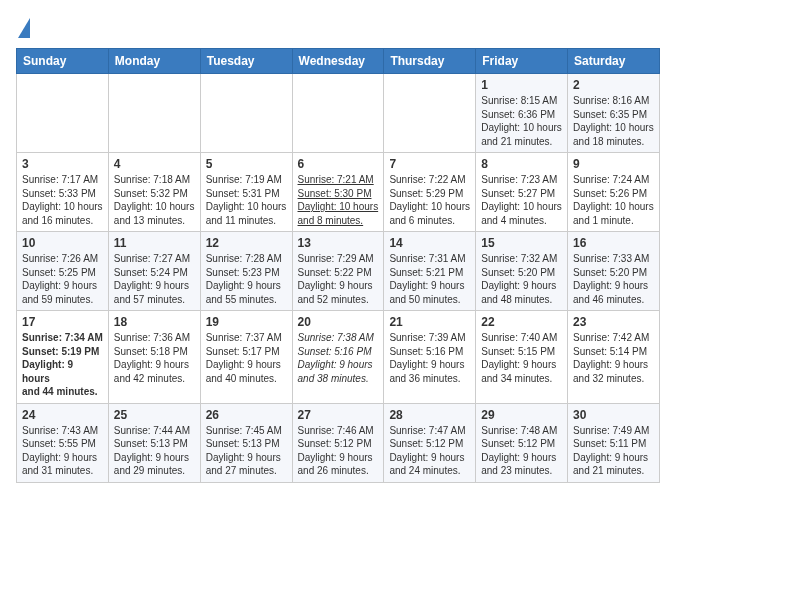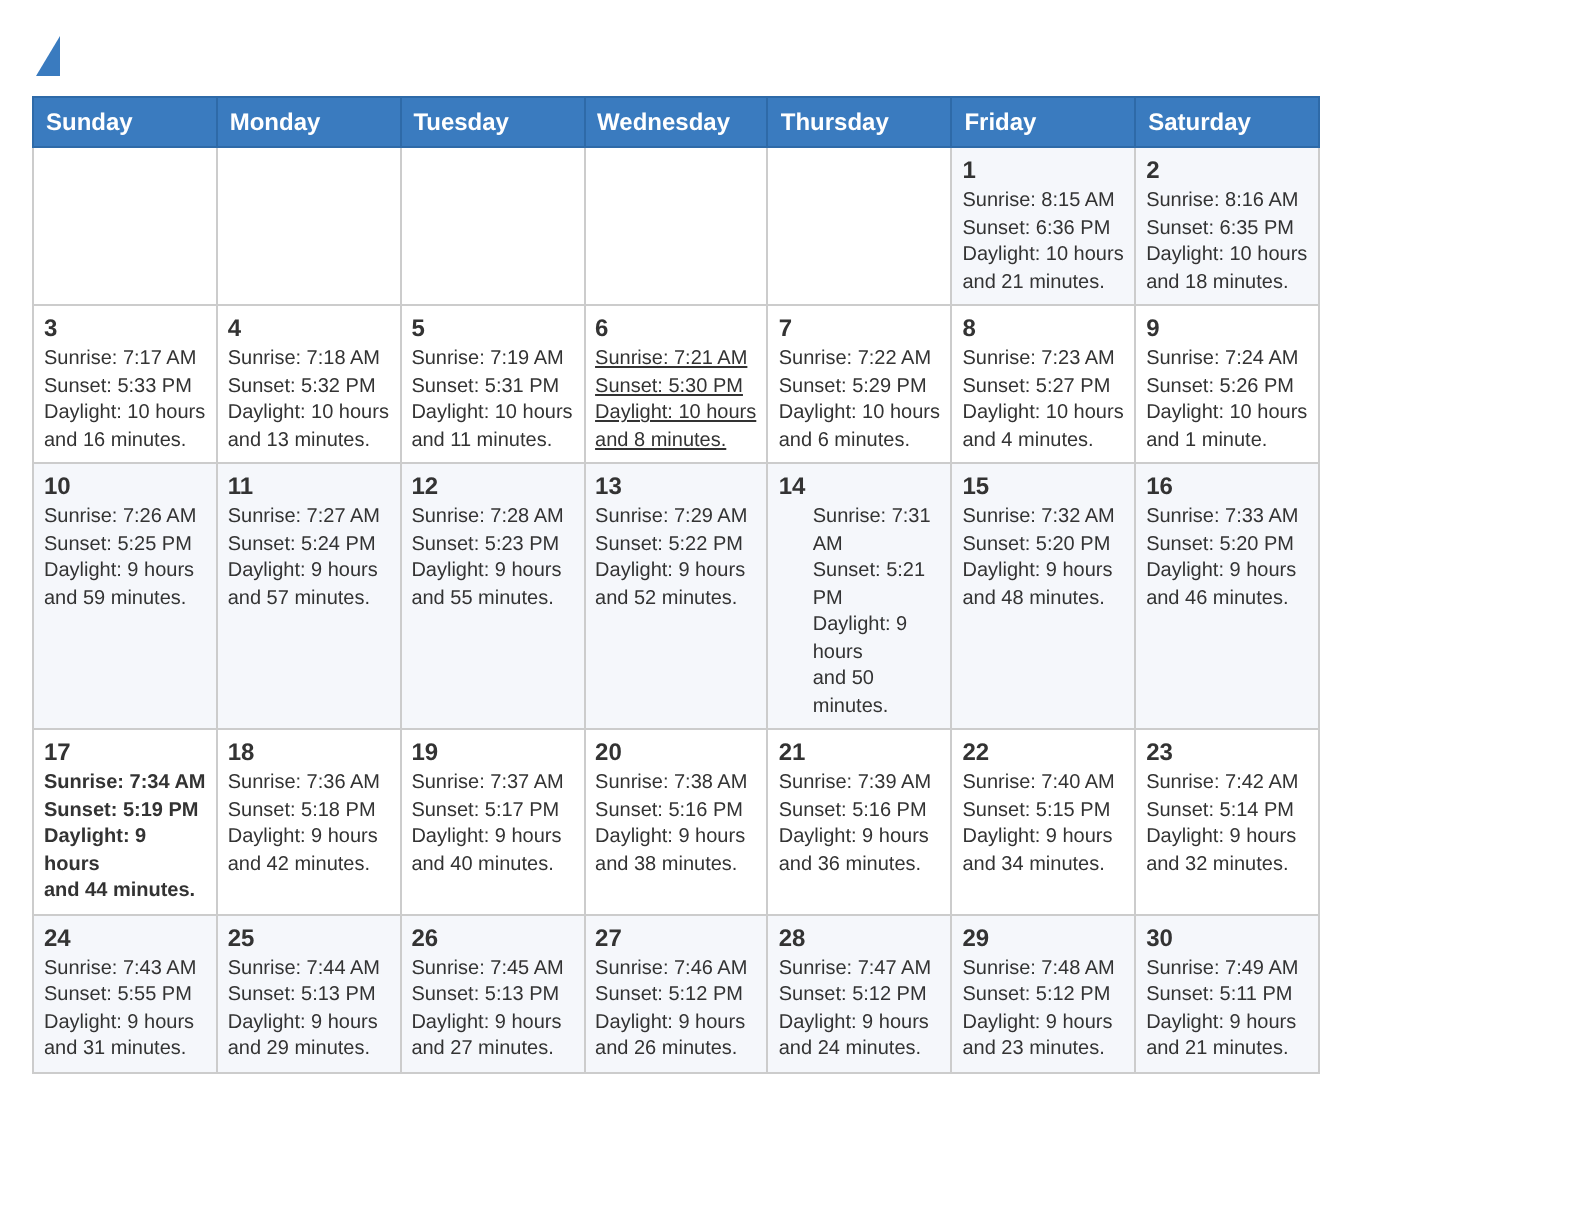--- a/index.html
+++ b/index.html
@@ -225,21 +225,21 @@
           </td>
           <td>
             <span class="day-num">13</span>
             <div class="day-info" style="white-space: pre-line;">Sunrise: 7:29 AM
 Sunset: 5:22 PM
 Daylight: 9 hours
 and 52 minutes.</div>
           </td>
           <td>
             <span class="day-num">14</span>
-            <div class="day-info" style="white-space: pre-line; margin-left: 17px;">Sunrise: 7:31 AM
+            <div class="day-info" style="white-space: pre-line;">Sunrise: 7:31 AM
 Sunset: 5:21 PM
 Daylight: 9 hours
 and 50 minutes.</div>
           </td>
           <td>
             <span class="day-num">15</span>
             <div class="day-info" style="white-space: pre-line;">Sunrise: 7:32 AM
 Sunset: 5:20 PM
 Daylight: 9 hours
 and 48 minutes.</div>
@@ -269,21 +269,21 @@
           </td>
           <td>
             <span class="day-num">19</span>
             <div class="day-info" style="white-space: pre-line;">Sunrise: 7:37 AM
 Sunset: 5:17 PM
 Daylight: 9 hours
 and 40 minutes.</div>
           </td>
           <td>
             <span class="day-num">20</span>
-            <div class="day-info" style="white-space: pre-line;">Sunrise: 7:38 AM
+            <div class="day-info" style="white-space: pre-line; font-style: italic;">Sunrise: 7:38 AM
 Sunset: 5:16 PM
 Daylight: 9 hours
 and 38 minutes.</div>
           </td>
           <td>
             <span class="day-num">21</span>
             <div class="day-info" style="white-space: pre-line;">Sunrise: 7:39 AM
 Sunset: 5:16 PM
 Daylight: 9 hours
 and 36 minutes.</div>

